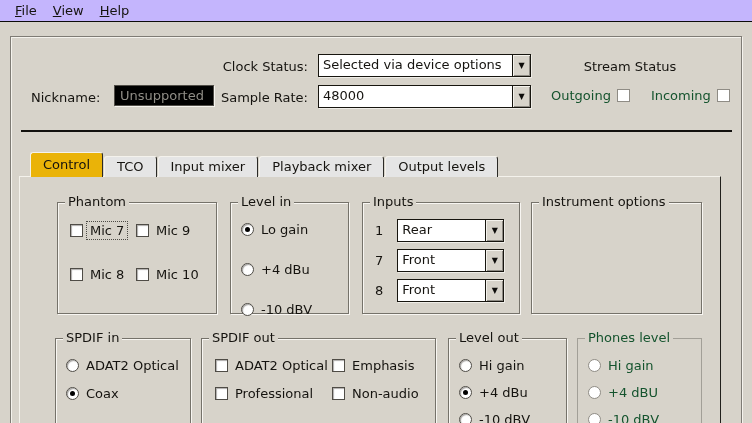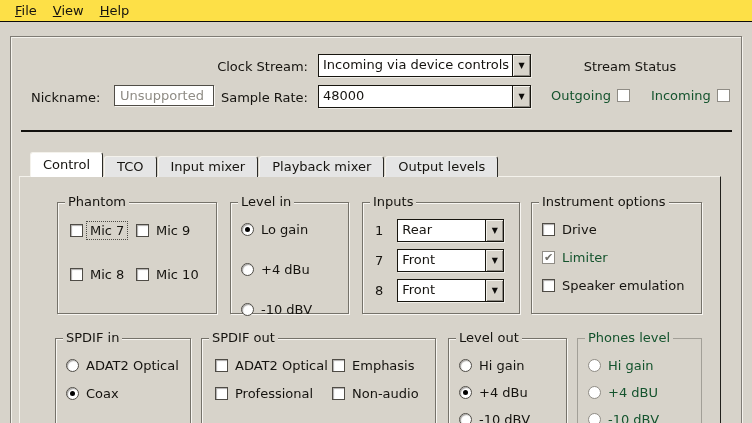--- a/index.html
+++ b/index.html
@@ -7,21 +7,21 @@
     width:752px;height:423px;overflow:hidden;position:relative;
     background:#d7d3ca;color:#15130f;
     font-family:"DejaVu Sans","Liberation Sans",sans-serif;font-size:13px;
     -webkit-font-smoothing:antialiased;
   }
   .u{text-decoration:underline;}
 
   
   .menubar{position:absolute;left:0;top:0;width:752px;height:22px;
     display:flex;align-items:center;padding-left:8px;box-sizing:border-box;
-    border-bottom:1px solid #0c0b09;background:#fde047;}
+    border-bottom:1px solid #0c0b09;background:#c4b5fd;}
   .menu-item{padding:0 9px 0 7px;height:22px;line-height:21px;cursor:default;}
 
   
   .frame{position:absolute;left:10px;top:36px;width:730px;height:400px;
     border:1px solid #7e7b74;box-shadow:inset 1px 1px 0 #f5f3ed, 1px 1px 0 #f5f3ed;}
 
   .lbl{position:absolute;height:22px;line-height:22px;white-space:nowrap;}
   .right{text-align:right;}
   .center{text-align:center;}
   .gray{color:#14532d;}
@@ -29,32 +29,32 @@
   
   .combo{position:absolute;height:21px;background:#fff;border:1px solid #17150f;
     display:flex;align-items:stretch;box-shadow:1px 1px 0 #efede7;}
   .combo .val{flex:1;padding-left:4px;line-height:20px;white-space:nowrap;overflow:hidden;}
   .combo .btn{width:17px;background:#d7d3ca;border-left:1px solid #17150f;
     box-shadow:inset 1px 1px 0 #f4f2ec, inset -1px -1px 0 #8d8a83;
     display:flex;align-items:center;justify-content:center;}
   .combo .btn span{font-size:8px;line-height:1;color:#0d0c0a;}
 
   
-  .entry{position:absolute;height:21px;line-height:20px;background:#ffffff;
+  .entry{position:absolute;height:21px;line-height:20px;background:#000000;
     border:1px solid #504d47;box-shadow:1px 1px 0 #f6f4ef;padding-left:5px;
     box-sizing:border-box;color:#8f8c85;}
 
   .hsep{position:absolute;left:10px;top:93px;width:711px;height:2px;background:#12110e;}
 
   
   .tabbar{position:absolute;left:19px;top:116px;height:24px;display:flex;align-items:flex-end;z-index:3;}
   .tab{height:20px;line-height:20px;padding:0 12px;background:#e5e5e5;
     border-top:1px solid #f4f2ec;border-left:1px solid #f4f2ec;border-right:1px solid #2b2a26;
     border-radius:3px 3px 0 0;margin-right:1px;white-space:nowrap;cursor:default;}
-  .tab.active{height:24px;line-height:23px;background:#ffffff;position:relative;z-index:4;}
+  .tab.active{height:24px;line-height:23px;background:#eab308;position:relative;z-index:4;}
   .panel{position:absolute;left:8px;top:139px;width:700px;height:300px;
     border-top:1px solid #f4f2ec;border-left:1px solid #f4f2ec;border-right:1px solid #201f1b;}
 
   
   .group{position:absolute;border:1px solid #75726a;
     box-shadow:1px 1px 0 rgba(250,248,243,.95), inset 1px 1px 0 rgba(250,248,243,.95);}
   .group>.gtitle{position:absolute;top:-9px;left:7px;background:#d7d3ca;padding:0 3px;white-space:nowrap;}
   .group.disabled{border-color:#a29f97;box-shadow:none;}
 
   
@@ -78,23 +78,23 @@
 <body>
 
 <div class="menubar">
   <div class="menu-item"><span class="u">F</span><span>ile</span></div>
   <div class="menu-item"><span class="u">V</span><span>iew</span></div>
   <div class="menu-item"><span class="u">H</span><span>elp</span></div>
 </div>
 
 <div class="frame">
 
-  <div class="lbl right" style="left:90px;top:19px;width:207px;">Clock Stream:</div>
+  <div class="lbl right" style="left:90px;top:19px;width:207px;">Clock Status:</div>
   <div class="combo" style="left:307px;top:17px;width:211px;">
-    <div class="val">Incoming via device controls</div>
+    <div class="val">Selected via device options</div>
     <div class="btn">
         <span>▼</span>
       </div>
   </div>
   <div class="lbl center" style="left:554px;top:19px;width:130px;">Stream Status</div>
 
   <div class="lbl" style="left:20px;top:50px;">Nickname:</div>
   <div class="entry" style="left:103px;top:48px;width:100px;">Unsupported</div>
   <div class="lbl right" style="left:185px;top:50px;width:112px;">Sample Rate:</div>
   <div class="combo" style="left:307px;top:48px;width:211px;">
@@ -193,36 +193,20 @@
             <div class="btn">
                 <span>▼</span>
               </div>
           </div>
         </div>
       </div>
     </div>
 
     <div class="group" style="left:511px;top:25px;width:169px;height:110px;">
       <div class="gtitle">Instrument options</div>
-      <div class="col" style="gap:13px;padding:19px 0 0 10px;">
-        <div class="ctrl">
-            <span class="cb"></span>
-            <span>Drive</span>
-          </div>
-        <div class="ctrl">
-            <span class="cb dis">
-              <span class="mark">✔</span>
-            </span>
-            <span class="gray">Limiter</span>
-          </div>
-        <div class="ctrl">
-            <span class="cb"></span>
-            <span>Speaker emulation</span>
-          </div>
-      </div>
     </div>
 
     <div class="group" style="left:35px;top:161px;width:134px;height:120px;">
       <div class="gtitle">SPDIF in</div>
       <div class="col" style="gap:13px;padding:19px 0 0 10px;">
         <div class="ctrl">
             <span class="radio"></span>
             <span>ADAT2 Optical</span>
           </div>
         <div class="ctrl">

